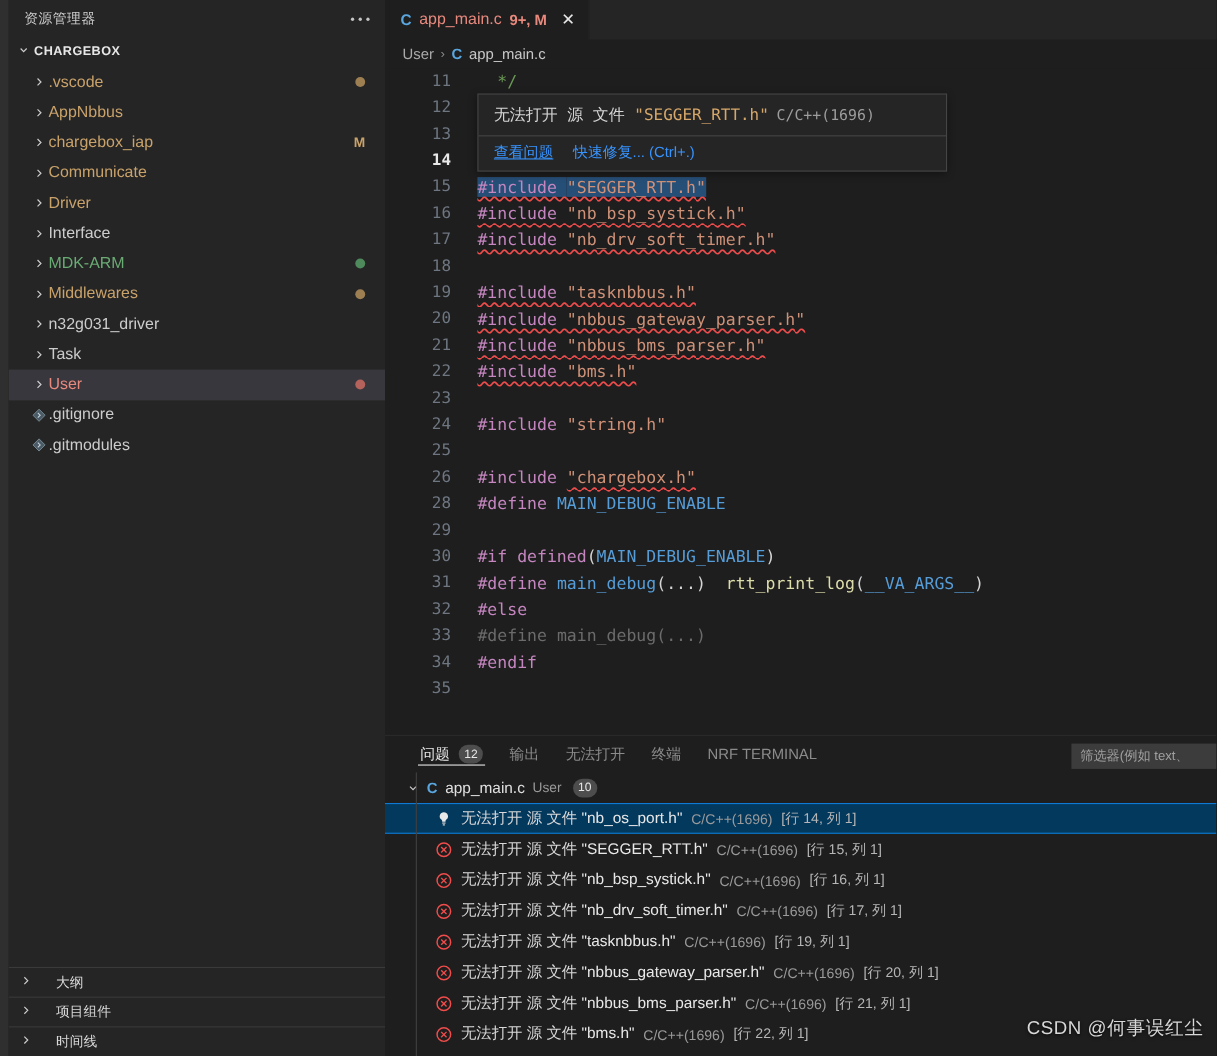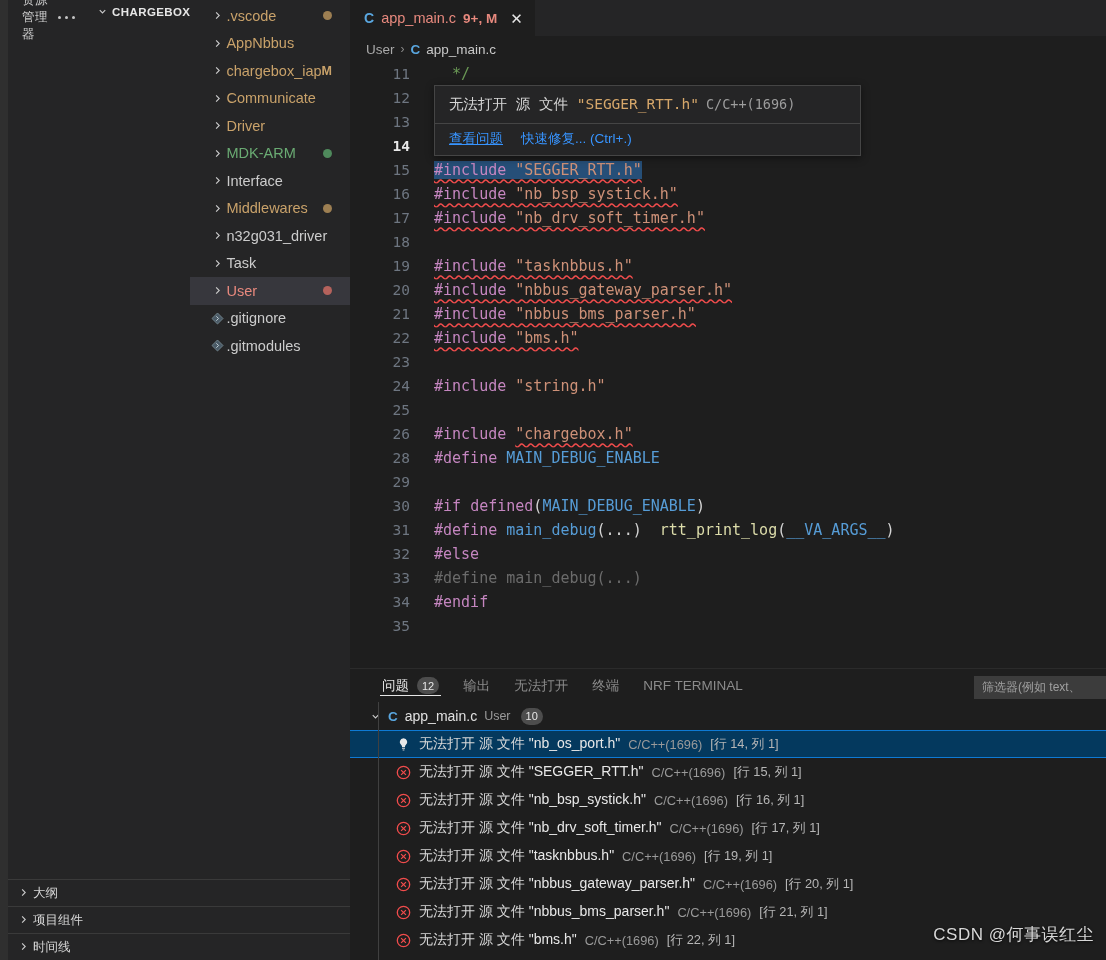--- a/index.html
+++ b/index.html
@@ -13,21 +13,21 @@
   .app { position: relative; width: 1106px; height: 960px; display: flex; }
 
   
   .activity-strip {
     width: 8px; height: 960px; background: #2f2f2f; flex: 0 0 8px;
   }
 
   
   .sidebar {
     width: 342px; flex: 0 0 342px; height: 960px;
-    background: #252526; display: flex; flex-direction: row;
+    background: #252526; display: flex; flex-direction: column;
     position: relative;
   }
   .sb-title-row {
     height: 35px; display: flex; align-items: center;
     padding: 0 14px 0 14px; justify-content: space-between;
   }
   .sb-title {
     font-size: 12.5px; color: #cfcfcf; letter-spacing: .5px;
   }
   .sb-dots { display: flex; gap: 4px; align-items: center; cursor: pointer; }
@@ -53,21 +53,21 @@
   .tree-row .ficon { width: 18px; flex: 0 0 18px; display: flex; align-items: center; justify-content: center; }
   .tree-row .lbl { flex: 1 1 auto; white-space: nowrap; overflow: hidden; }
   .tree-row .badge-dot { width: 9px; height: 9px; border-radius: 50%; flex: 0 0 9px; }
   .tree-row .badge-m { font-size: 12.5px; font-weight: bold; color: #c9a26a; }
 
   svg.chev-svg { width: 11px; height: 11px; }
 
   
   .sb-bottom { position: absolute; left: 0; bottom: 0; width: 342px; }
   .pane-header {
-    height: 27px; display: flex; align-items: center; gap: 4px;
+    height: 27px; display: flex; align-items: center; gap: 22px;
     padding-left: 10px; border-top: 1px solid #3a3a3a;
     background: #252526; cursor: pointer;
   }
   .pane-header .t { font-size: 12.5px; color: #d8d8d8; }
 
   
   .main { flex: 1 1 auto; height: 960px; display: flex; flex-direction: column; background: #1e1e1e; position: relative; }
 
   
   .tabs-row { height: 36px; background: #252526; display: flex; align-items: stretch; }
@@ -249,30 +249,30 @@
             </svg>
           </span>
           <span class="lbl" style="color: rgb(201, 162, 106);">Driver</span>
         </div>
         <div class="tree-row">
           <span class="chev">
             <svg class="chev-svg" viewBox="0 0 16 16" fill="none" stroke="#cccccc" stroke-width="1.6">
               <path d="M6 3.5l4.5 4.5L6 12.5"></path>
             </svg>
           </span>
+          <span class="lbl" style="color: rgb(204, 204, 204);">Interface</span>
+        </div>
+        <div class="tree-row">
+          <span class="chev">
+            <svg class="chev-svg" viewBox="0 0 16 16" fill="none" stroke="#cccccc" stroke-width="1.6">
+              <path d="M6 3.5l4.5 4.5L6 12.5"></path>
+            </svg>
+          </span>
           <span class="lbl" style="color: rgb(106, 171, 115);">MDK-ARM</span>
           <span class="badge-dot" style="background: rgb(79, 138, 92);"></span>
-        </div>
-        <div class="tree-row">
-          <span class="chev">
-            <svg class="chev-svg" viewBox="0 0 16 16" fill="none" stroke="#cccccc" stroke-width="1.6">
-              <path d="M6 3.5l4.5 4.5L6 12.5"></path>
-            </svg>
-          </span>
-          <span class="lbl" style="color: rgb(204, 204, 204);">Interface</span>
         </div>
         <div class="tree-row">
           <span class="chev">
             <svg class="chev-svg" viewBox="0 0 16 16" fill="none" stroke="#cccccc" stroke-width="1.6">
               <path d="M6 3.5l4.5 4.5L6 12.5"></path>
             </svg>
           </span>
           <span class="lbl" style="color: rgb(201, 162, 106);">Middlewares</span>
           <span class="badge-dot" style="background: rgb(157, 127, 82);"></span>
         </div>

